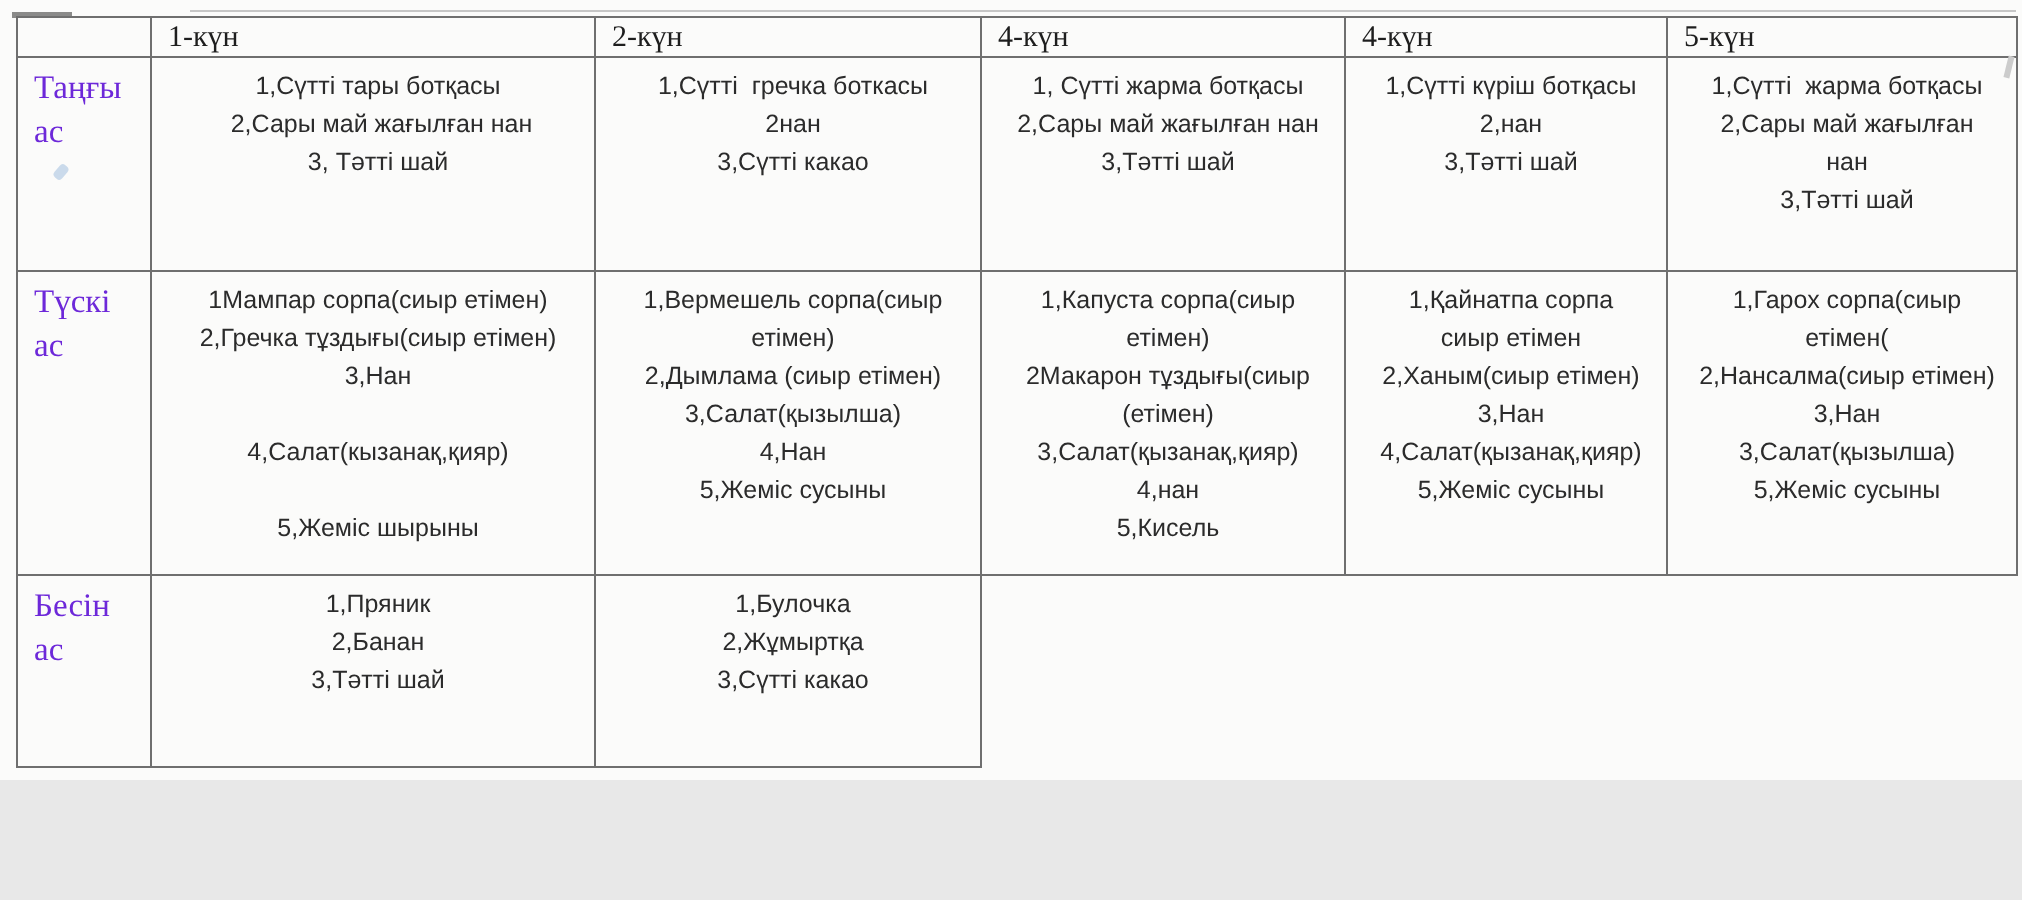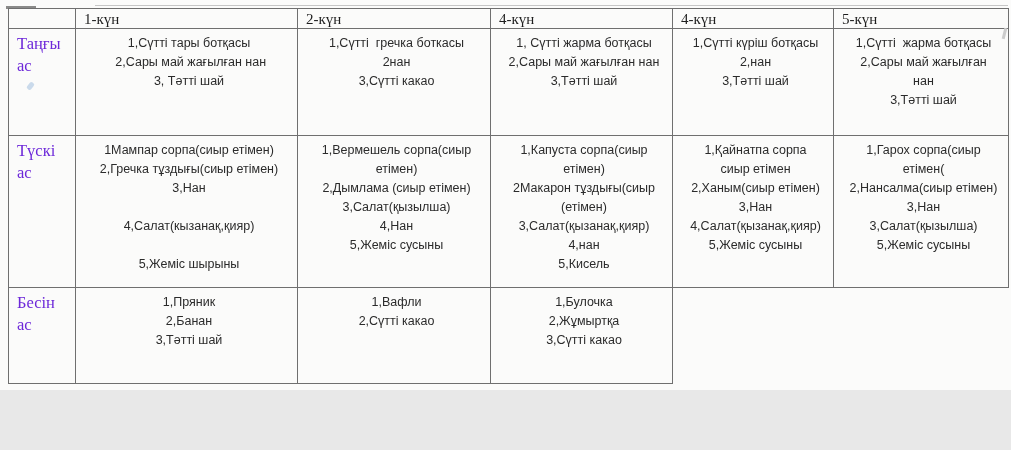--- a/index.html
+++ b/index.html
@@ -131,22 +131,20 @@
 2,Нансалма(сиыр етімен)
 3,Нан
 3,Салат(қызылша)
 5,Жеміс сусыны</div>
 
     <div class="rl">Бесін
 ас</div>
     <div class="td">1,Пряник
 2,Банан
 3,Тәтті шай</div>
-    <div class="td">1,Вафли
-2,Сүтті какао</div>
     <div class="td">1,Булочка
 2,Жұмыртқа
 3,Сүтті какао</div>
   </div>
 
   <div class="footer">
     <span class="flabel">Медбике:</span>
     <svg class="sig" width="160" height="50" viewBox="0 0 160 50">
       <g fill="none" stroke="#3d4fc0" stroke-width="2.3" stroke-linecap="round" opacity="0.92">
         <path d="M18,38 C7,33 8,14 20,9 C32,5 38,17 28,24 C21,28 14,27 17,20"></path>

